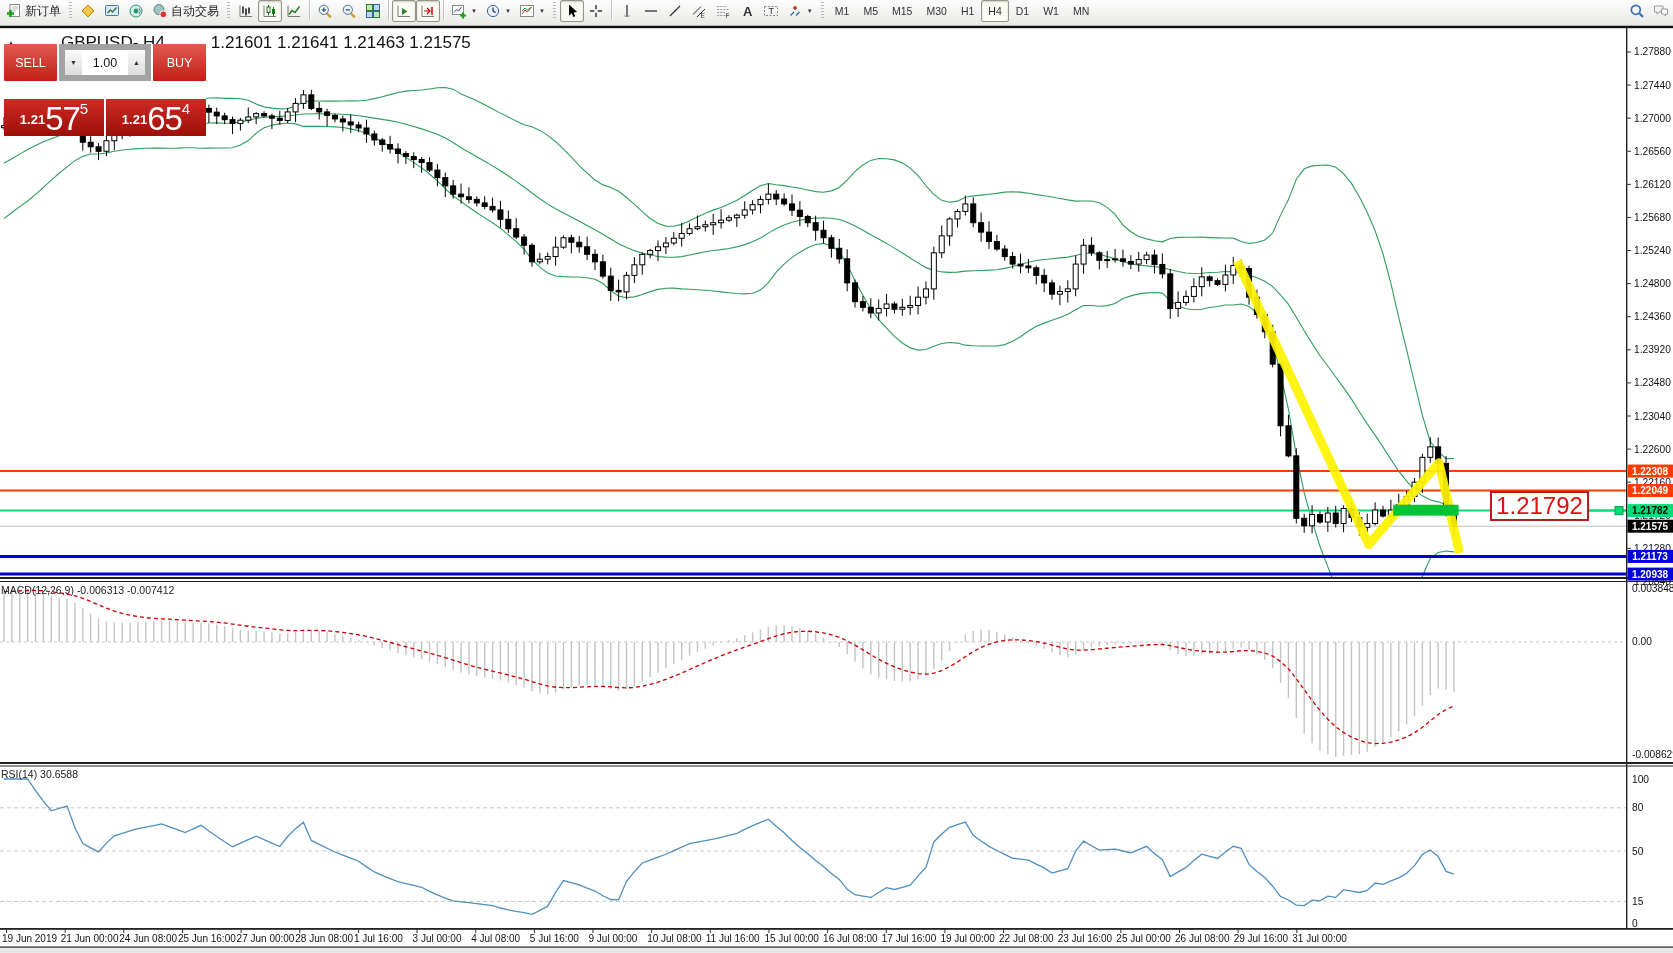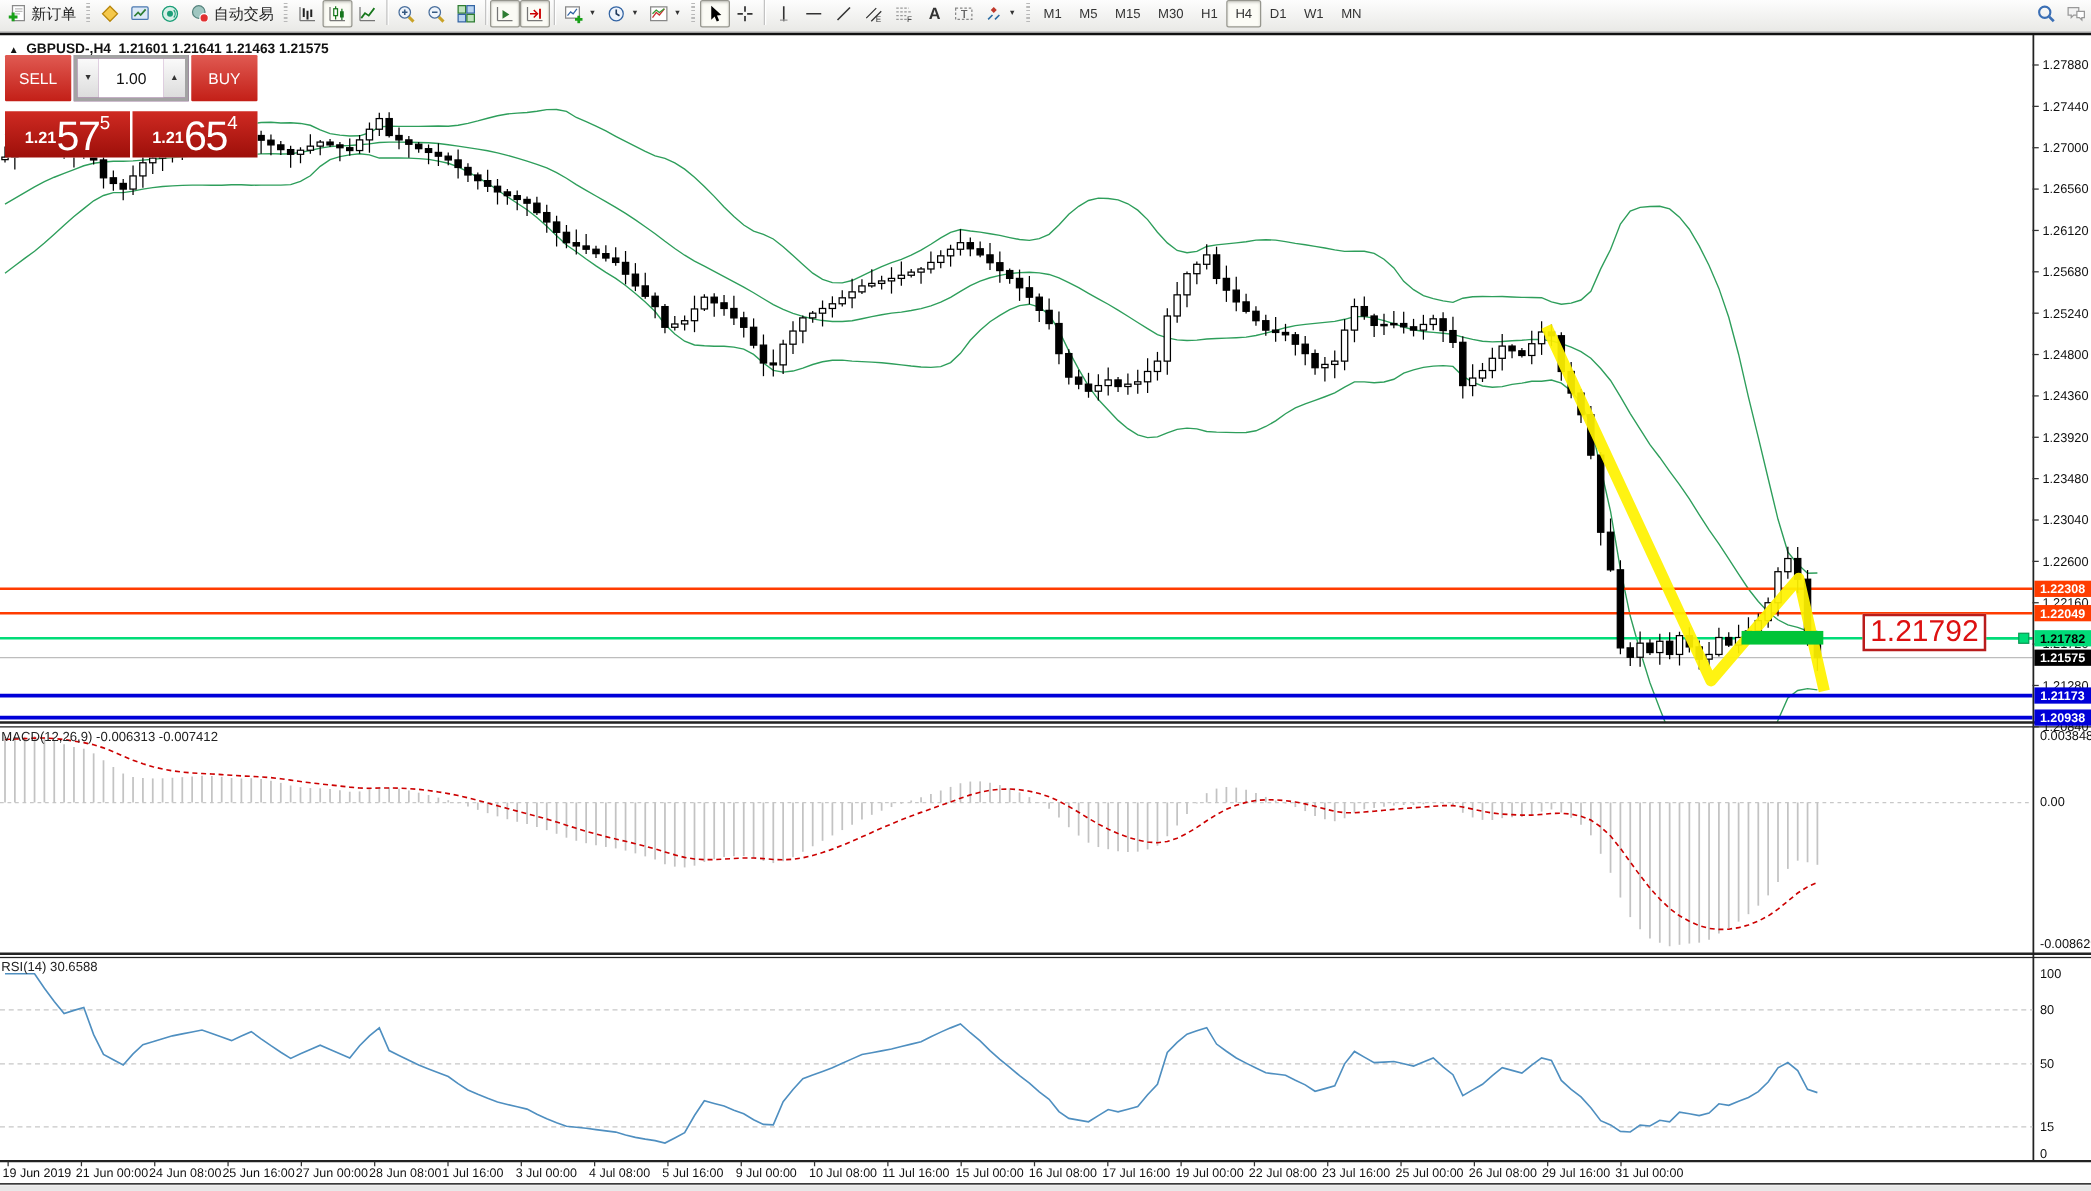--- a/index.html
+++ b/index.html
@@ -18,30 +18,30 @@
   .handle{width:3px;height:18px;margin:0 4px;flex:none;
     background:repeating-linear-gradient(0deg,#b9b9b9 0 1px,rgba(0,0,0,0) 1px 3px);}
   .tf{height:20px;padding:0 6px;display:flex;align-items:center;font-size:10.5px;color:#333;
     border:1px solid transparent;border-radius:2px;}
   .tf.act{background:#fcfcf6;border:1px solid #96968e;box-shadow:inset 0 1px 2px #cacac3;}
   .spring{flex:1;}
   
   #chart-svg{position:absolute;left:0;top:0;z-index:1;}
   #title-bar{position:absolute;left:7px;top:33px;z-index:3;display:flex;align-items:center;gap:6px;}
   #title-bar .tri{font-size:8px;color:#111;}
-  #title-bar .t{font-size:11px;font-weight:bold;color:#111;white-space:nowrap;}
+  #title-bar .t{font-size:17px;font-weight:normal;color:#111;white-space:nowrap;margin-left:40px;}
   
   #trade{position:absolute;left:4px;top:44px;width:202px;z-index:3;background:#fff;}
   #trade .row1{display:flex;height:37px;gap:2px;}
   .tradebtn{flex:0 0 53px;background:linear-gradient(#e05a52,#c31f17);color:#fff;font-size:12.5px;
     display:flex;align-items:center;justify-content:center;border-radius:1px;}
-  .vol{flex:1;display:flex;border:3px solid #a3a3a3;background:#701a75;}
+  .vol{flex:1;display:flex;border:6px solid #a3a3a3;background:#0ea5e9;}
   .spin{width:17px;display:flex;align-items:center;justify-content:center;font-size:7px;color:#333;background:linear-gradient(#fafafa,#dcdcdc);}
   .volval{flex:1;background:#fff;font-size:12.5px;color:#111;display:flex;align-items:center;justify-content:center;}
-  #trade .row2{display:flex;height:37px;margin-top:8px;gap:2px;}
+  #trade .row2{display:flex;height:37px;margin-top:18px;gap:2px;}
   .pricecell{flex:1;background:linear-gradient(#cf2a22,#9d0f0a);color:#fff;display:flex;align-items:flex-end;justify-content:center;padding-bottom:1px;}
   .pfx{font-size:13px;font-weight:bold;line-height:30px;}
   .big{font-size:33px;line-height:33px;letter-spacing:-1px;}
   .sup{font-size:15px;line-height:15px;align-self:flex-start;margin-top:2px;}
   
   .indlabel{position:absolute;left:1px;z-index:3;font-size:10.5px;color:#222;white-space:nowrap;}
   
   #cn-note{position:absolute;left:1468px;top:419px;z-index:4;font-size:30px;font-weight:bold;
     color:#00df4c;text-shadow:2.5px 2.5px 0 #157a15;white-space:nowrap;letter-spacing:2px;}
   #callout{position:absolute;left:1490px;top:491px;width:95px;height:26px;z-index:4;background:#fff;

